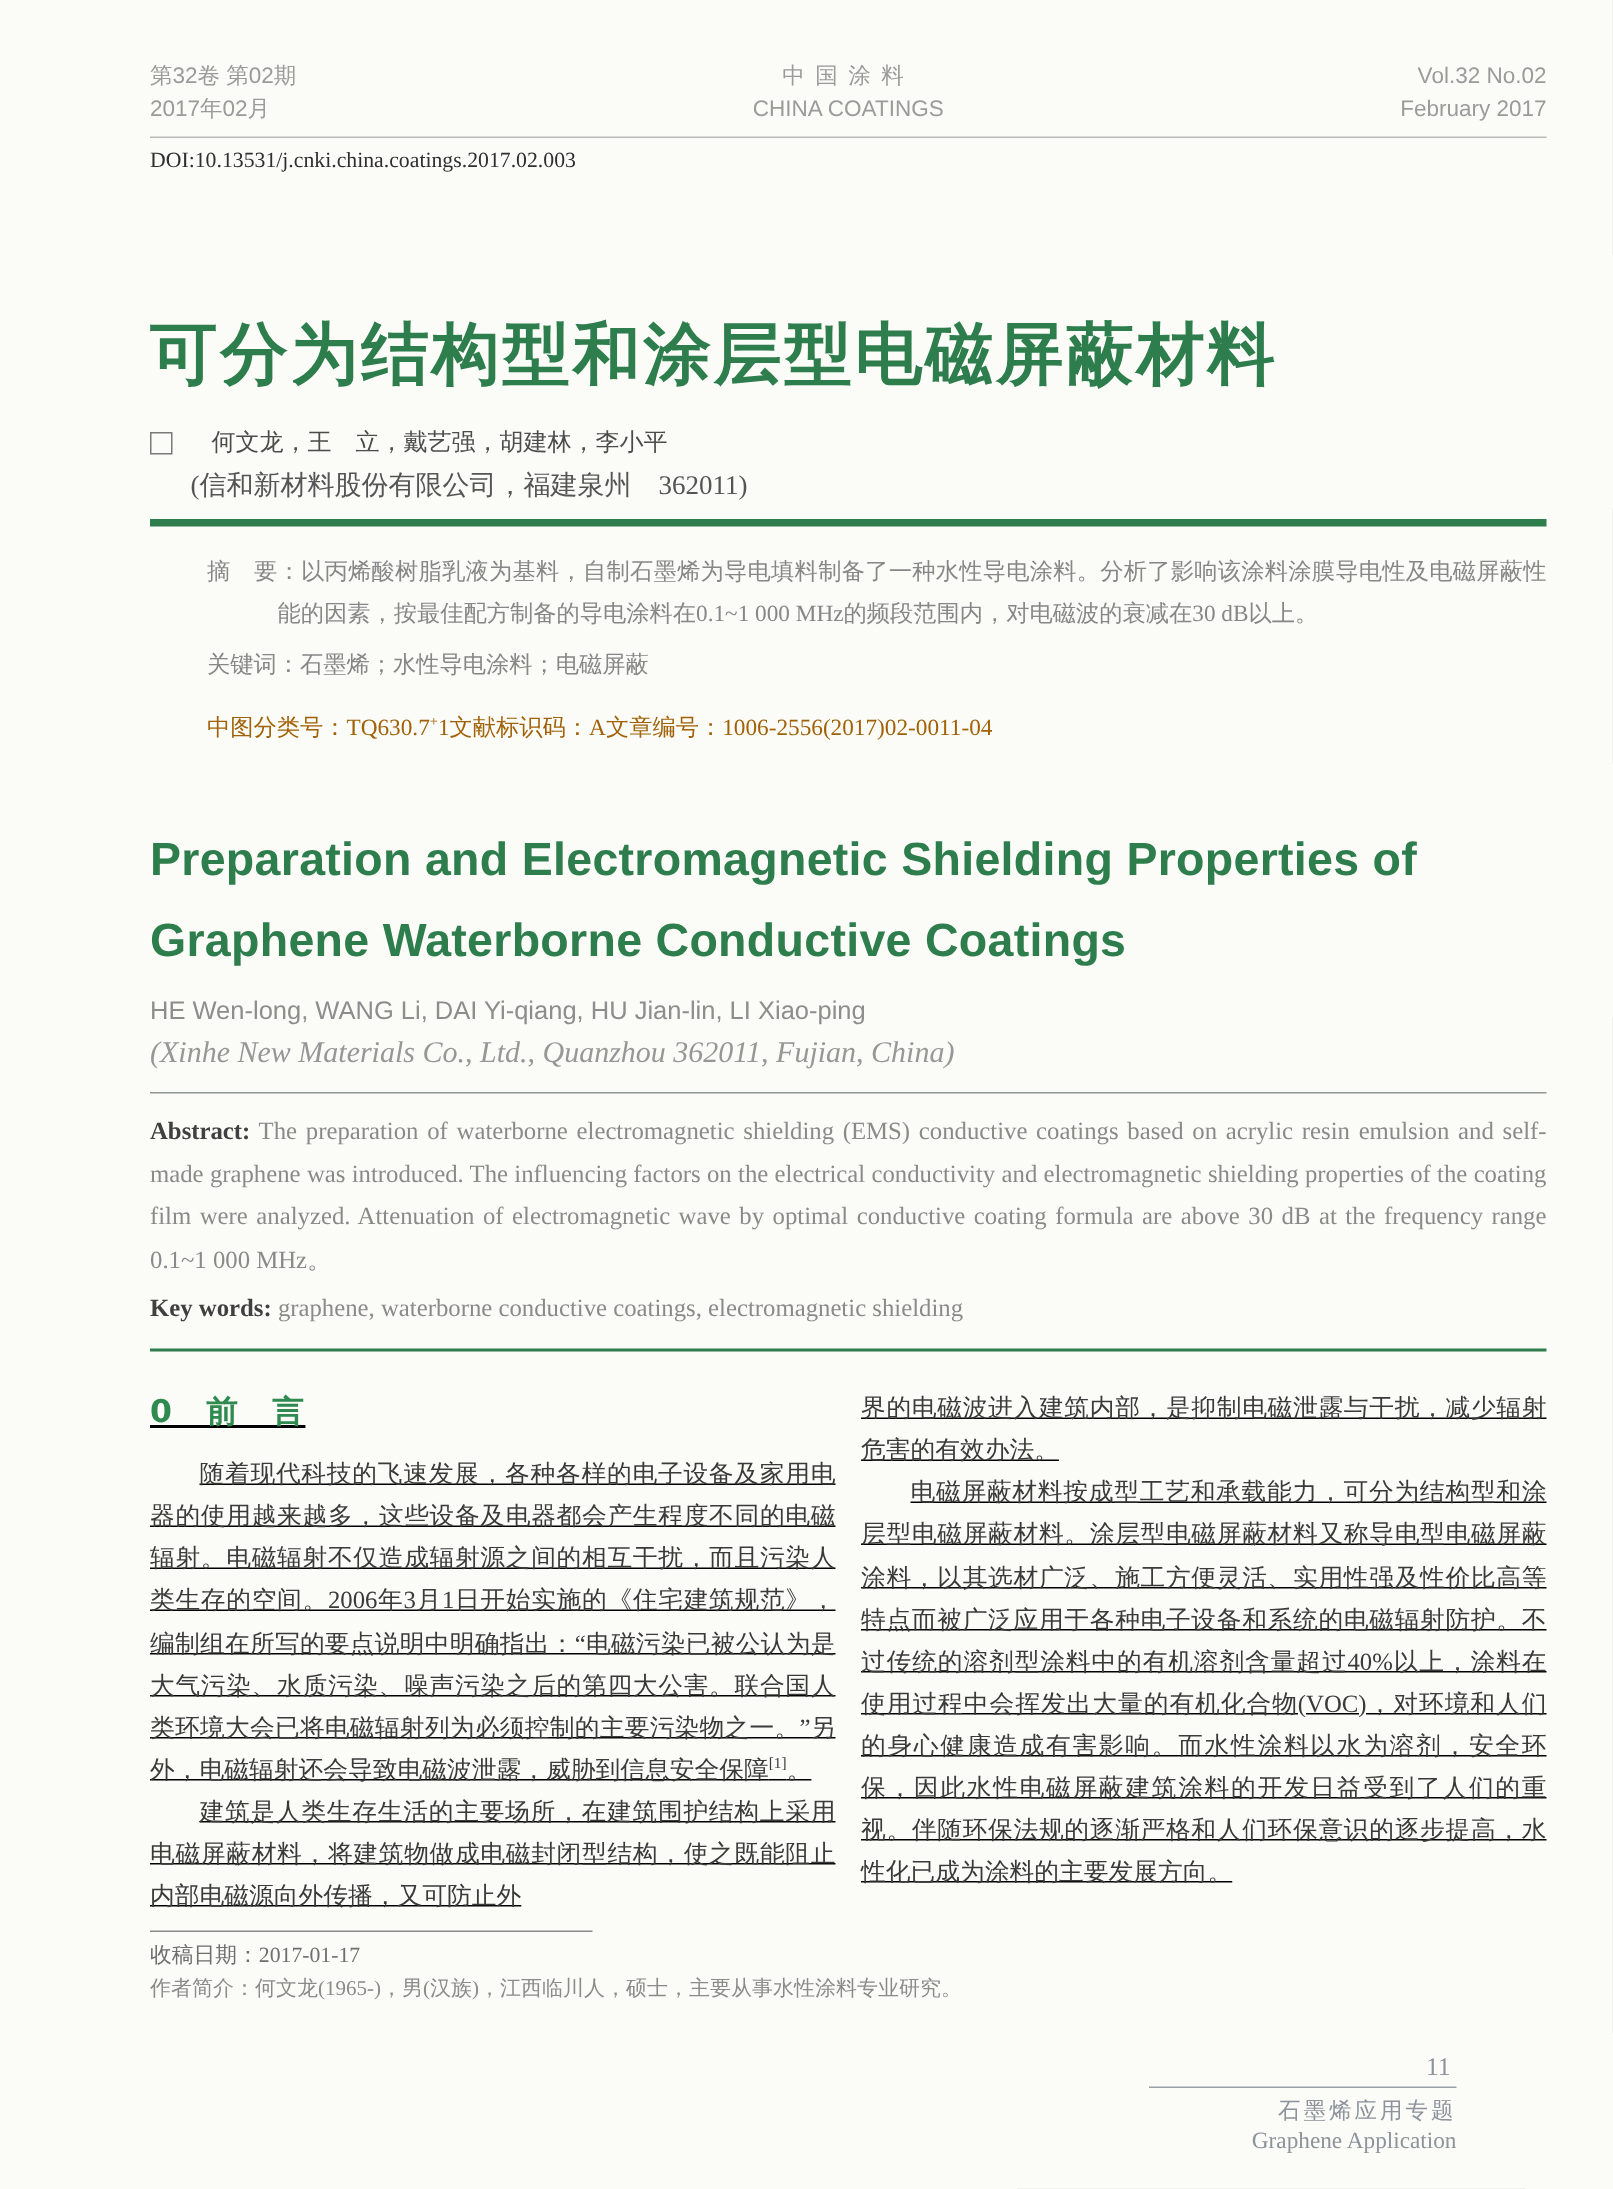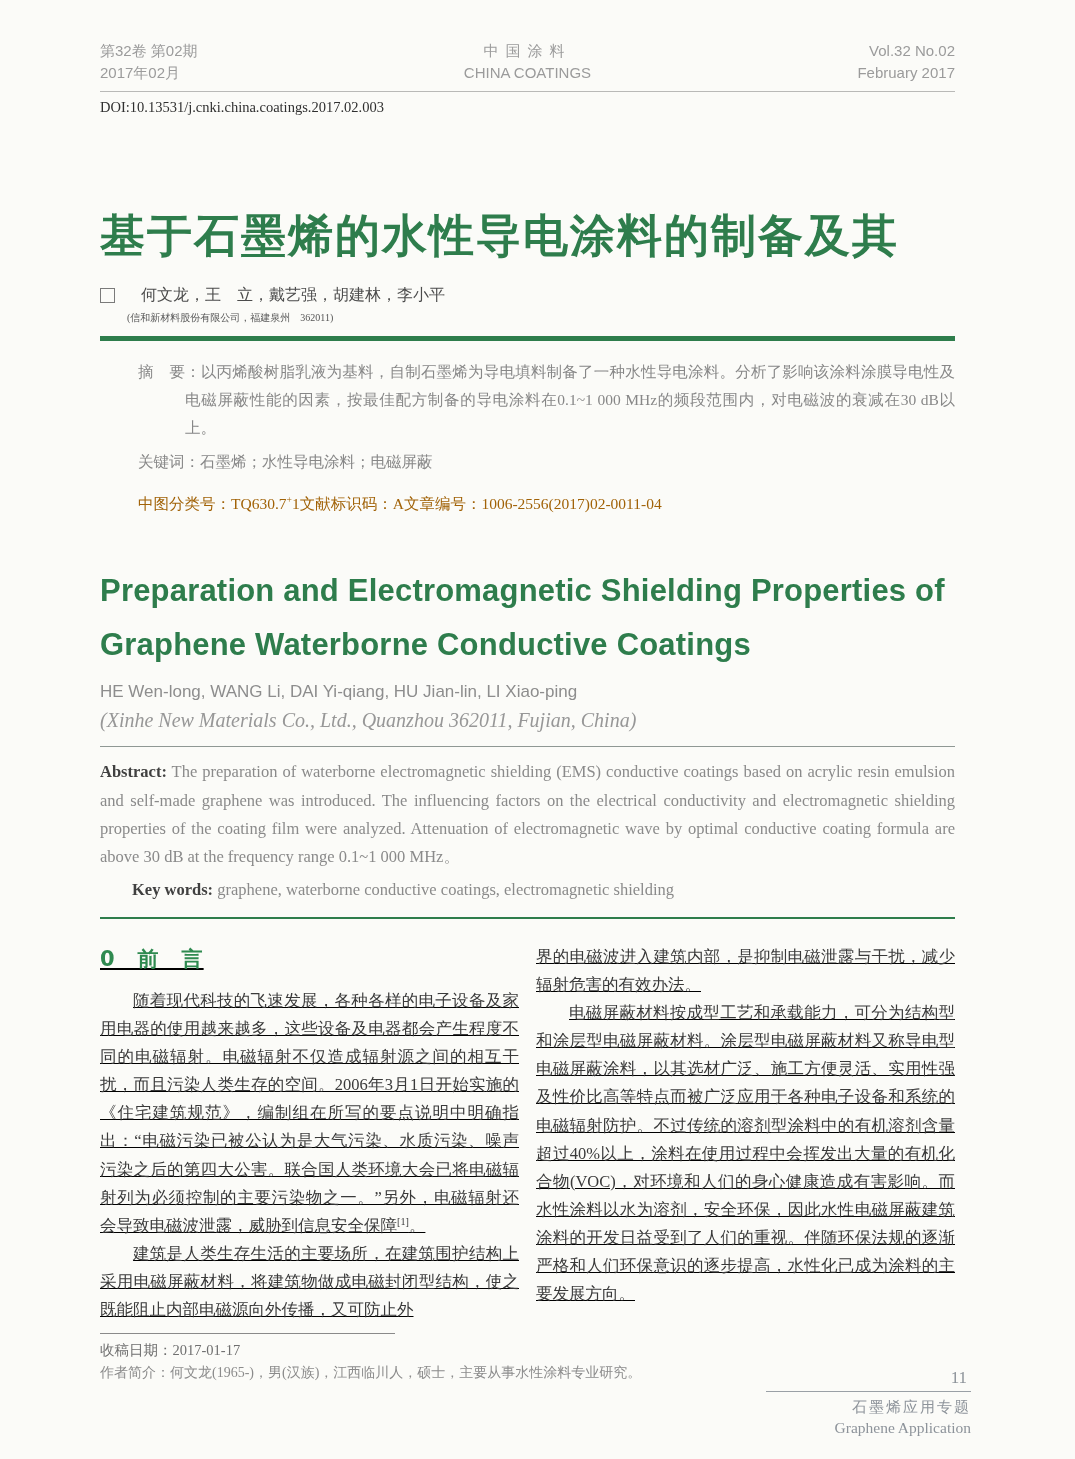--- a/index.html
+++ b/index.html
@@ -2,21 +2,21 @@
 <html><head>
 <meta charset="utf-8">
 <style>
   html,body{margin:0;padding:0;background:#e8e8e6;}
   .page{
     position:relative;
     width:1075px;height:1459px;
     margin:0 auto;
     background:#fbfbf8;
     box-sizing:border-box;
-    padding:40px 120px 0 100px;
+    padding:40px 44px 0 100px;
     overflow:hidden;
     font-family:"Liberation Sans","DejaVu Sans",sans-serif;
   }
   sup{font-size:.62em;line-height:0;}
 
   
   .jheader{display:flex;justify-content:space-between;align-items:flex-start;
     color:#9b9b9b;font-size:15px;line-height:1.45;
     border-bottom:1.5px solid #b9b9b7;padding-bottom:7px;}
   .jh-left{ text-align:left;}
@@ -28,21 +28,21 @@
 
   
   .title-cn{margin-top:88px;color:#2e7d4c;font-weight:800;
     font-size:45px;line-height:1.42;letter-spacing:2px;
     font-family:"DejaVu Sans","Liberation Sans",sans-serif;}
   .authors-cn{margin-top:18px;display:flex;align-items:center;gap:26px;
     color:#4c4c4c;font-size:16px;
     font-family:"Liberation Serif","DejaVu Serif",serif;}
   .author-marker{display:inline-block;width:13px;height:13px;
     border:1.5px solid #7a7a7a;background:transparent;}
-  .affil-cn{margin:5px 0 0 27px;color:#555;font-size:10px;
+  .affil-cn{margin:5px 0 0 27px;color:#555;font-size:18px;
     font-family:"Liberation Serif","DejaVu Serif",serif;}
   .green-bar{margin-top:11px;height:5px;background:#2e7d4c;}
 
   
   .abs-cn{margin-top:17px;color:#878787;font-size:15.5px;line-height:1.8;
     font-family:"Liberation Serif","DejaVu Serif",serif;}
   .abs-cn .abs-p{margin:0;padding-left:85px;text-indent:-47px;text-align:justify;}
   .abs-cn .kw-p{margin:6px 0 0 38px;}
   .meta-row{display:flex;justify-content:flex-start;
     margin:14px 0 0 38px;color:#a16207;}
@@ -53,21 +53,21 @@
     font-family:"Liberation Sans","DejaVu Sans",sans-serif;}
   .authors-en{margin-top:10px;color:#8d8d8d;font-size:17px;}
   .affil-en{margin-top:7px;color:#979797;font-size:20px;font-style:italic;
     font-family:"Liberation Serif","DejaVu Serif",serif;}
   .rule-gray{margin-top:14px;border:none;border-top:1.5px solid #8f9894;}
 
   
   .abs-en{margin-top:11px;color:#8a8a8a;font-size:16.5px;line-height:1.72;
     text-align:justify;font-family:"Liberation Serif","DejaVu Serif",serif;}
   .abs-en p{margin:0;}
-  .abs-en .kw{margin-top:4px;text-align:left;margin-left:32px;}
+  .abs-en .kw{margin-top:4px;text-align:left;}
   .abs-en b{color:#404040;}
   .rule-green{margin-top:13px;border:none;border-top:2px solid #2e7d4c;}
 
   
   .columns{display:flex;gap:17px;margin-top:24px;text-decoration:underline;}
   .col{flex:1 1 0;min-width:0;}
   .sec-heading{margin:2px 0 14px 0;color:#2f8a50;font-weight:800;
     font-size:21px;letter-spacing:1px;
     font-family:"DejaVu Sans","Liberation Sans",sans-serif;}
   .body-p{margin:0;color:#3a3a3a;font-size:16.5px;line-height:1.7;
@@ -106,21 +106,21 @@
       <div>CHINA COATINGS</div>
     </div>
     <div class="jh-right">
       <div>Vol.32 No.02</div>
       <div>February 2017</div>
     </div>
   </div>
   <div class="doi">DOI:10.13531/j.cnki.china.coatings.2017.02.003</div>
 
   <h1 class="title-cn" style="margin-bottom:0;">
-    <div>基于石墨烯的水性导电涂料的制备及其</div>
+    <div>可分为结构型和涂层型电磁屏蔽材料</div>
   </h1>
 
   <div class="authors-cn">
     <span class="author-marker"></span>
     <span>何文龙，王　立，戴艺强，胡建林，李小平</span>
   </div>
   <div class="affil-cn">(信和新材料股份有限公司，福建泉州　362011)</div>
 
   <div class="green-bar"></div>
 

